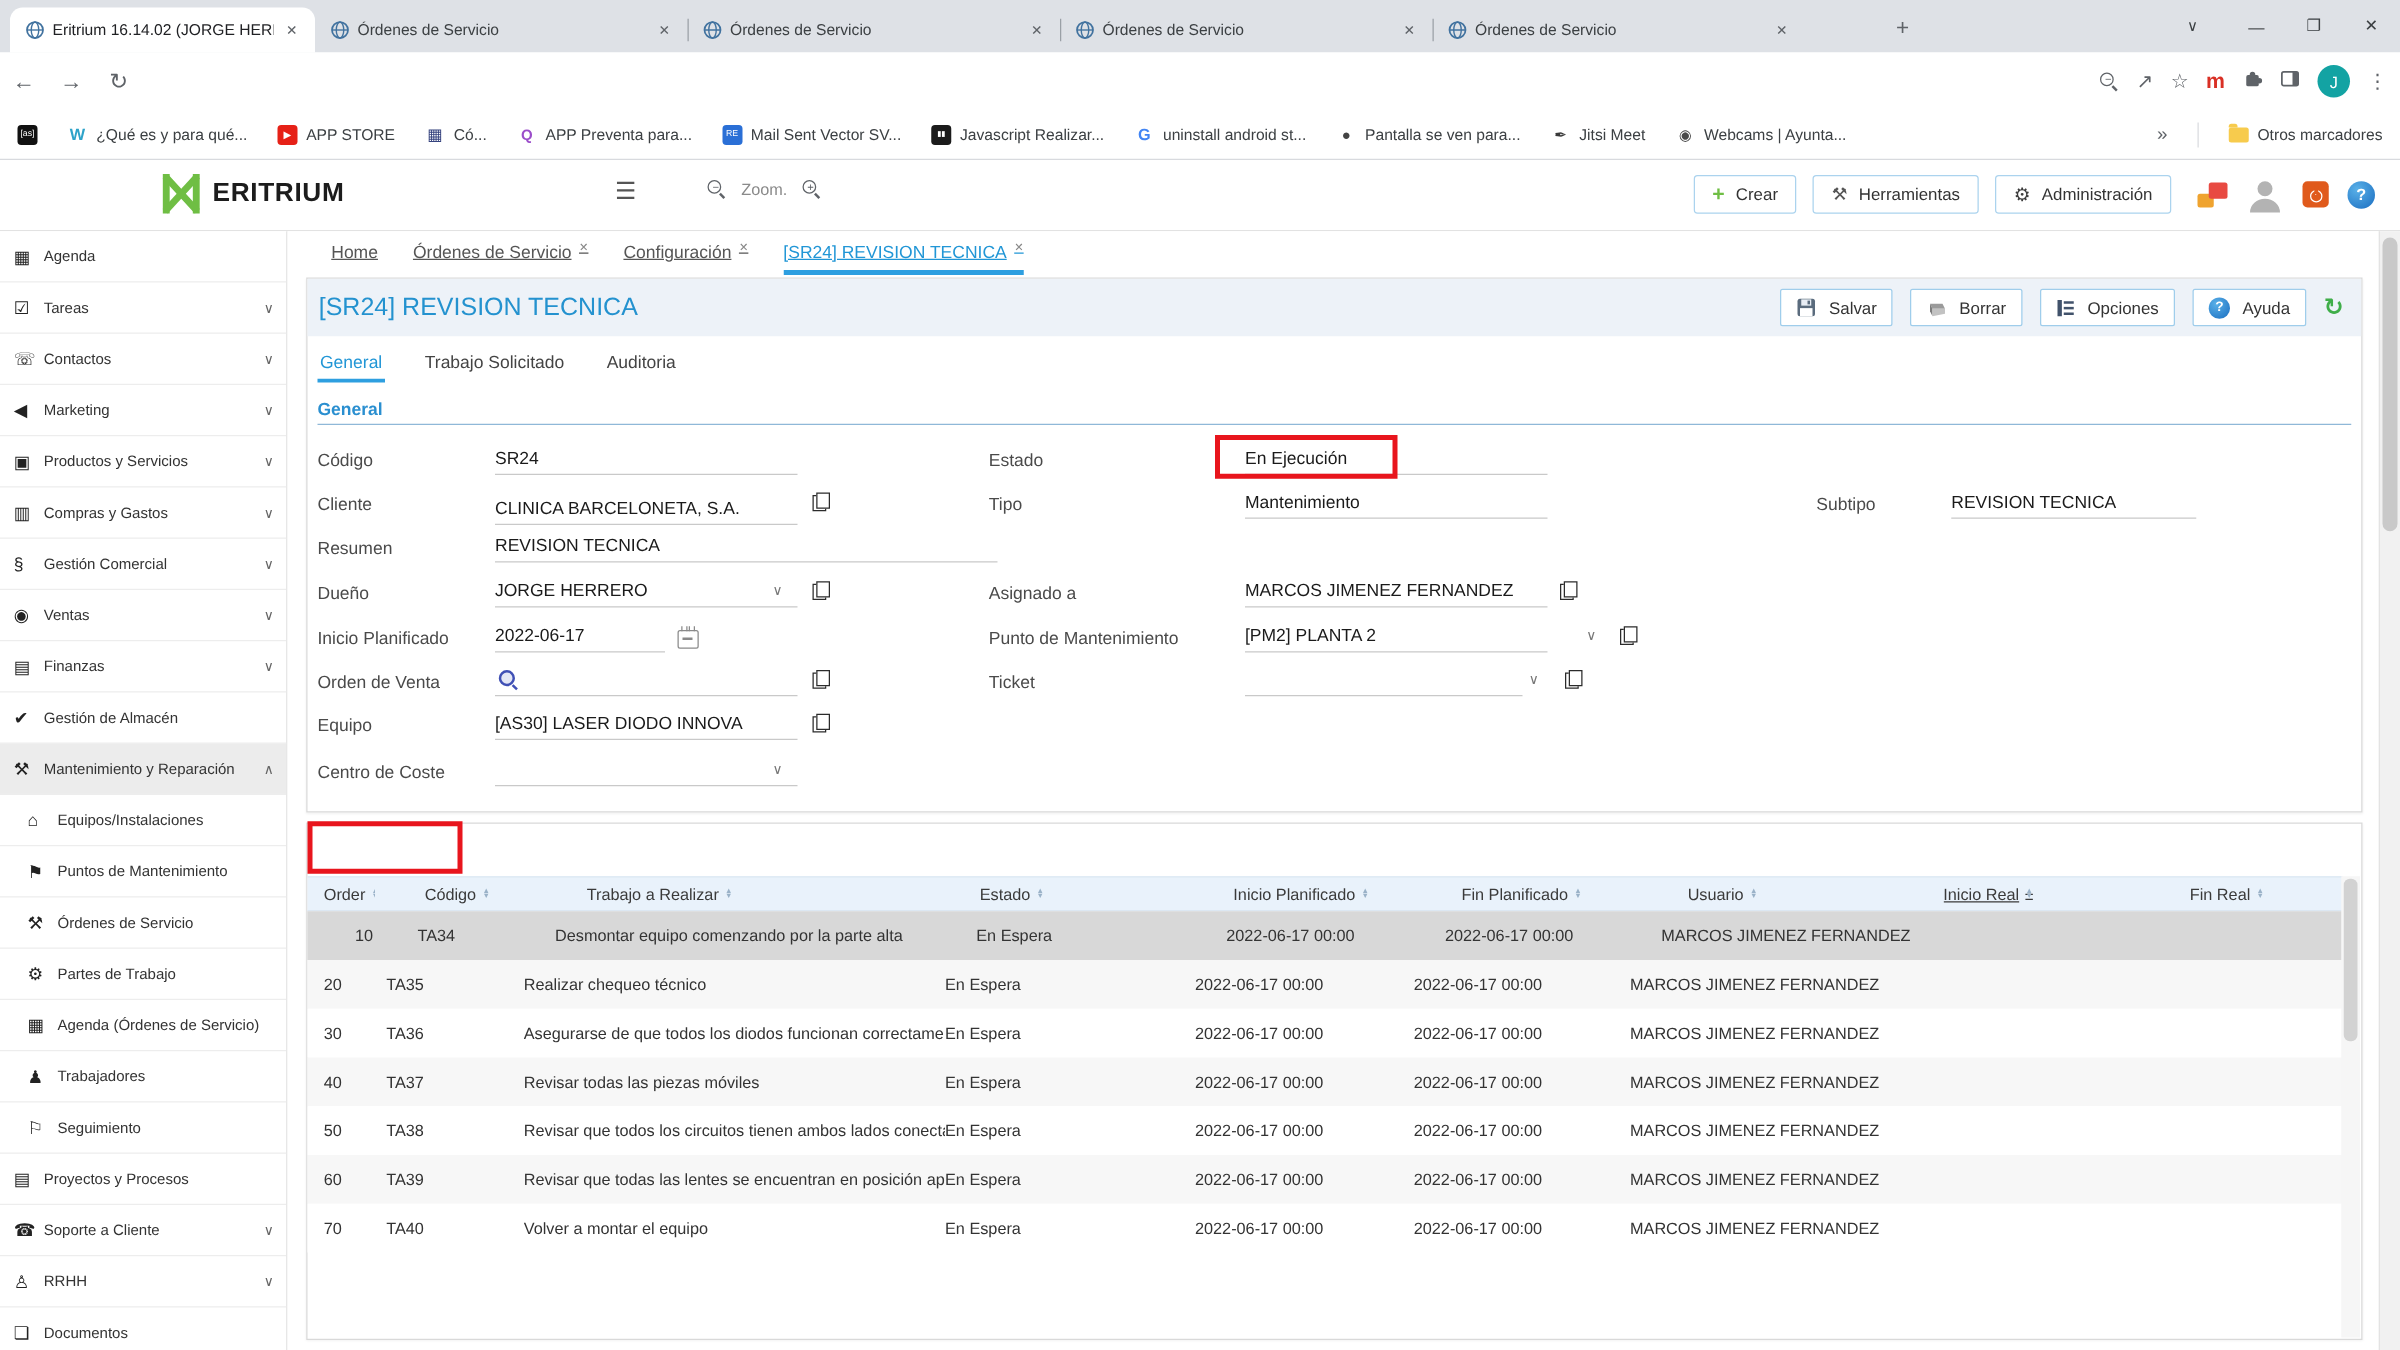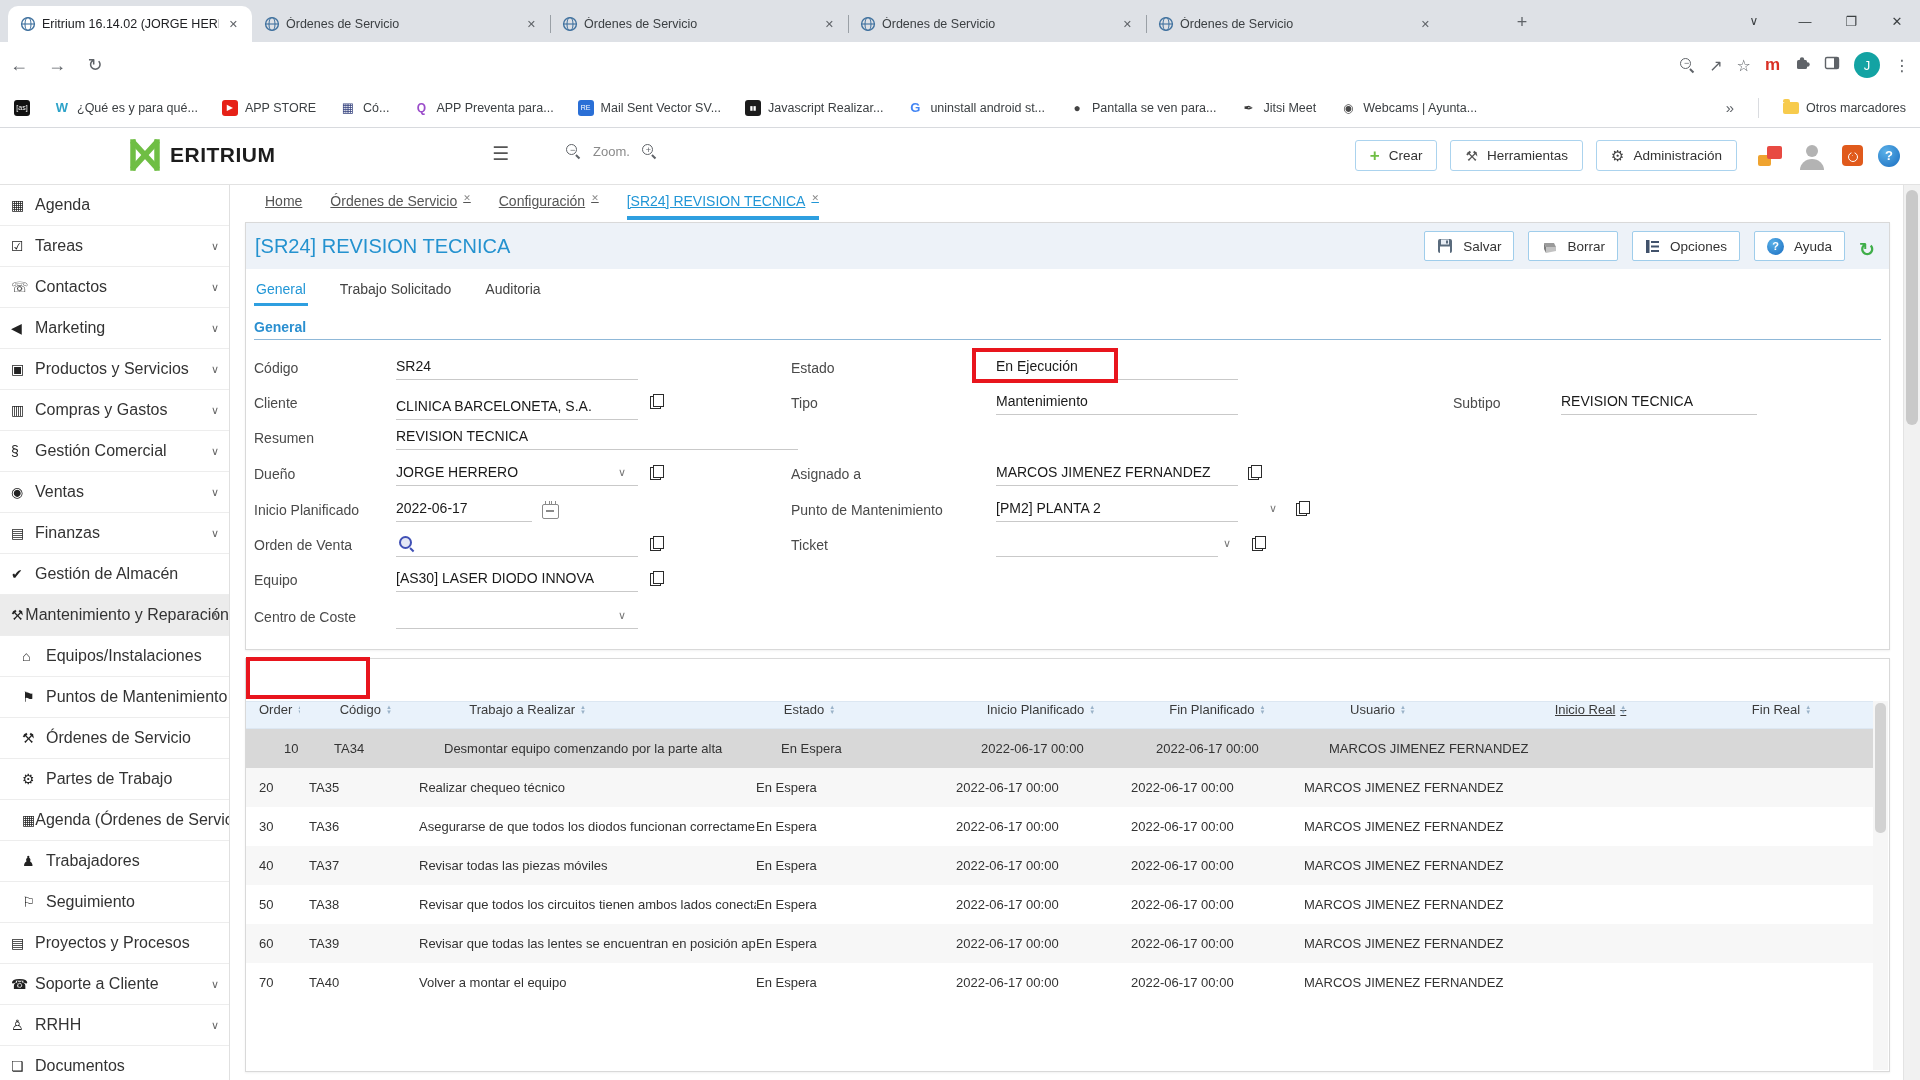--- a/index.html
+++ b/index.html
@@ -74,40 +74,40 @@
   .powerbar{position:absolute;left:9.7px;top:4.5px;width:1.8px;height:6px;background:#fff;}
   .helpico{width:22px;height:22px;border-radius:50%;background:radial-gradient(circle at 35% 30%,#59b0e8,#1a6dc0);
            color:#fff;font-weight:bold;font-size:13px;display:flex;align-items:center;justify-content:center;}
 
   
   .sidebar{position:absolute;left:0;top:185px;width:230px;height:895px;background:#fff;border-right:1px solid #e0e0e0;overflow:hidden;}
   .side-item{position:relative;height:41px;display:flex;align-items:center;padding-left:11px;border-bottom:1px solid #ededed;}
   .side-item.sub{padding-left:22px;}
   .side-item.active{background:#ececec;}
   .side-ico{width:24px;font-size:14px;color:#222;text-align:left;}
-  .side-label{font-size:16px;color:#333;white-space:nowrap;}
+  .side-label{font-size:12px;color:#333;white-space:nowrap;}
   .side-chev{position:absolute;right:10px;font-size:11px;color:#666;}
 
   
   .content{position:absolute;left:230px;top:185px;width:1673px;height:895px;background:#fff;}
   .appscroll{position:absolute;right:0;top:185px;width:17px;height:895px;background:#f1f1f1;border-left:1px solid #e3e3e3;}
   .appscroll .thumb{position:absolute;left:2px;top:5px;width:12px;height:235px;background:#c9c9c9;border-radius:6px;}
 
   .crumbs{position:absolute;left:35px;top:8px;display:flex;gap:28px;align-items:flex-start;}
   .crumb{display:flex;align-items:center;gap:6px;font-size:14px;color:#555;padding-bottom:7px;text-decoration:underline;}
   .crumb.active{color:#2196d6;border-bottom:4px solid #2e9fe0;}
   .crumb-x{font-size:9px;color:#888;position:relative;top:-3px;}
 
   .panel{position:absolute;background:#fff;border:1px solid #d9d9d9;box-shadow:0 1px 2px rgba(0,0,0,.06);}
   .panel1{left:15px;top:37px;width:1645px;height:428px;}
   .panel2{left:15px;top:473px;width:1645px;height:414px;}
 
   .titlebar{position:absolute;left:0;top:0;width:100%;height:46px;background:#edf2f8;display:flex;align-items:center;}
   .page-title{font-size:20px;color:#2492cf;margin-left:9px;}
-  .tb-actions{margin-left:auto;display:flex;align-items:flex-end;gap:14px;padding-right:14px;}
+  .tb-actions{margin-left:auto;display:flex;align-items:center;gap:14px;padding-right:14px;}
   .abtn{display:flex;align-items:center;gap:10px;height:30px;min-width:88px;padding:0 12px;background:#fff;
         border:1px solid #9fcdeb;border-radius:2px;font-size:13.5px;color:#333;}
   .refresh{color:#3fae49;font-size:19px;font-weight:bold;}
 
   .ftabs{position:absolute;left:8px;top:52px;display:flex;gap:30px;}
   .ftab{font-size:14px;color:#444;padding:6px 2px;}
   .ftab.active{color:#2196d6;border-bottom:3px solid #2e9fe0;}
   .section-title{position:absolute;left:8px;top:96px;right:8px;font-size:14px;font-weight:bold;color:#2a8fd0;
                  padding-bottom:4px;border-bottom:1px solid #8fb8d8;}
 
@@ -126,21 +126,21 @@
   .search-ico::before{content:"";position:absolute;left:0;top:0;width:9px;height:9px;border:2.2px solid #4050b5;border-radius:50%;background:#7986cb33;}
   .search-ico::after{content:"";position:absolute;left:11px;top:11px;width:5px;height:2.2px;background:#4050b5;transform:rotate(45deg);transform-origin:left center;}
 
   .annot{position:absolute;border:4px solid #e8151d;pointer-events:none;}
 
   
   .ltabs{position:absolute;left:8px;top:0;display:flex;gap:28px;}
   .ltab{font-size:13.5px;color:#444;padding:10px 2px 7px 2px;}
   .ltab.active{color:#2196d6;border-bottom:3px solid #2e9fe0;}
   .thead{position:absolute;left:0;top:42px;width:1628px;height:28px;background:#e9f2fb;display:flex;
-         align-items:flex-start;padding-left:13px;border-top:1px solid #dce7f2;border-bottom:1px solid #dce7f2;gap:40px;}
+         align-items:center;padding-left:13px;border-top:1px solid #dce7f2;border-bottom:1px solid #dce7f2;gap:40px;}
   .th{display:flex;align-items:center;gap:5px;font-size:13px;color:#3a3a3a;overflow:hidden;white-space:nowrap;}
   .sorticon{display:inline-flex;flex-direction:column;line-height:4.5px;font-size:6px;color:#9ab2c8;}
   .tbody{position:absolute;left:0;top:70px;width:1628px;}
   .trow{display:flex;height:39px;align-items:center;padding-left:13px;background:#fff;}
   .trow:nth-of-type(even){background:#f7f7f7;}
   .trow.sel{background:#d8d8d8;justify-content:flex-end;}
   .td{font-size:13px;color:#333;overflow:hidden;white-space:nowrap;padding-right:8px;}
   .th:nth-of-type(1),.td:nth-of-type(1){width:50px;}
   .th:nth-of-type(2),.td:nth-of-type(2){width:110px;}
   .th:nth-of-type(3),.td:nth-of-type(3){width:337px;}

